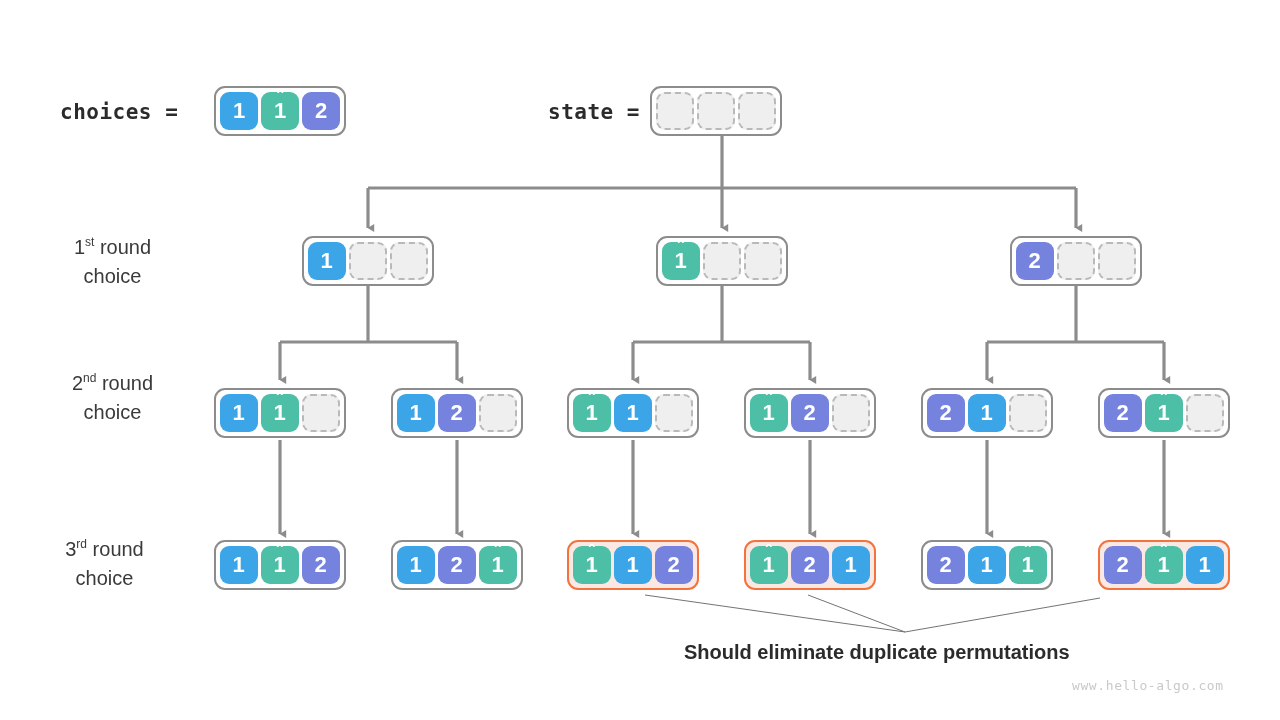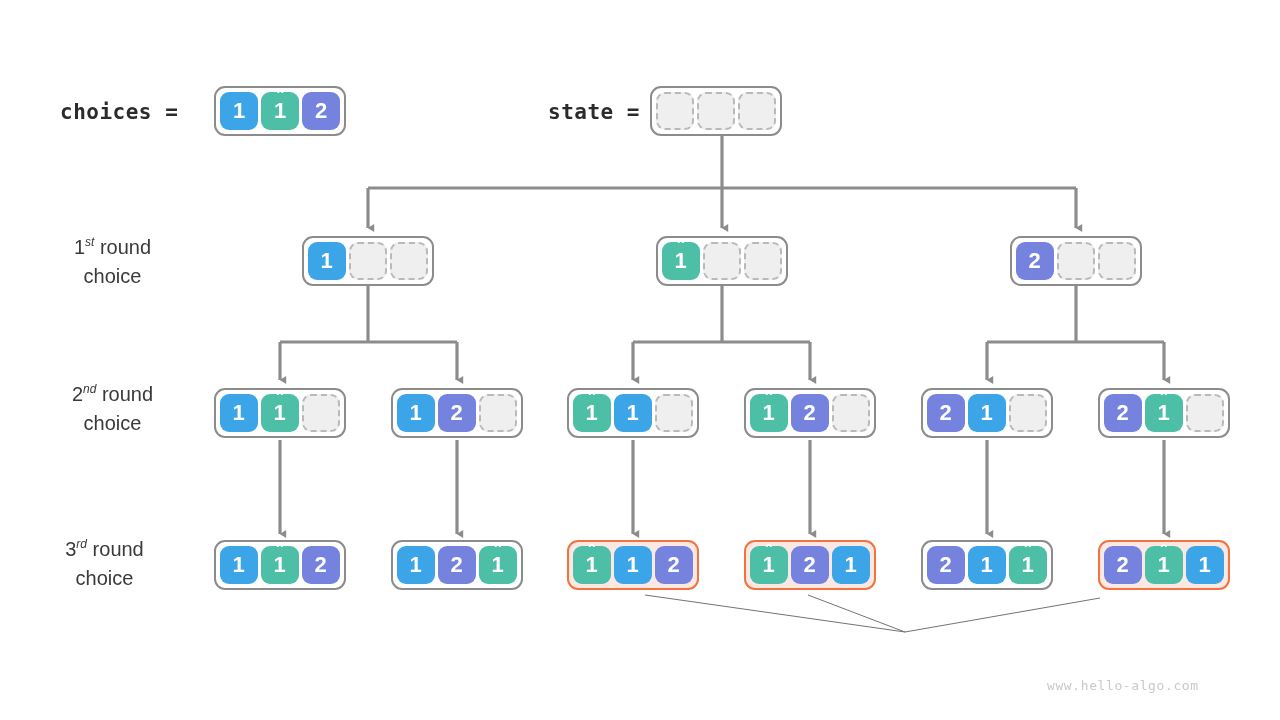--- a/index.html
+++ b/index.html
@@ -19,21 +19,21 @@
     font-weight:700;font-size:21px;color:#2b2b2b;
     white-space:nowrap;letter-spacing:.5px;
   }
 
   
   .row-label{
     position:absolute;text-align:center;
     font-size:20px;color:#3a3a3a;line-height:1.45;
     white-space:nowrap;
   }
-  .row-label sup{font-size:12px;vertical-align:super;font-style:italic;}
+  .row-label sup{font-size:12px;vertical-align:super;}
 
   
   .node{
     position:absolute;display:flex;flex-direction:row;
     align-items:center;gap:3px;
     border:2.5px solid #8C8C8C;border-radius:11px;
     padding:4px;background:#ffffff;box-sizing:border-box;
   }
   .node.hl{border-color:#F2733E;background:#FCE8E3;}
 
@@ -138,21 +138,21 @@
       <div class="cell empty"></div>
       <div class="cell empty"></div>
     </div>
 
   <div class="row-label" style="left:35px;top:233px;width:155px;">
     <span>1</span><sup>st</sup>
     <span>round</span><br>
     <span>choice</span>
   </div>
 
-  <div class="row-label" style="left:35px;top:380px;width:155px;">
+  <div class="row-label" style="left:35px;top:369px;width:155px;">
     <span>2</span><sup>nd</sup>
     <span>round</span><br>
     <span>choice</span>
   </div>
 
   <div class="row-label" style="left:27px;top:535px;width:155px;">
     <span>3</span><sup>rd</sup>
     <span>round</span><br>
     <span>choice</span>
   </div>
@@ -298,16 +298,17 @@
         </div>
         <div class="cell teal">
           <span class="glyph">1<span class="hat">ˆ</span></span>
         </div>
         <div class="cell blue">
           <span class="glyph">1</span>
         </div>
       </div>
     </div>
 
-
-  <div class="watermark" style="left:1047px;top:678px;">www.hello-algo.com</div>
+  <div class="caption" style="left:684px;top:641px;">Should eliminate duplicate permutations</div>
+
+  <div class="watermark" style="left:1072px;top:678px;">www.hello-algo.com</div>
 
 </div>
 
 </body></html>

